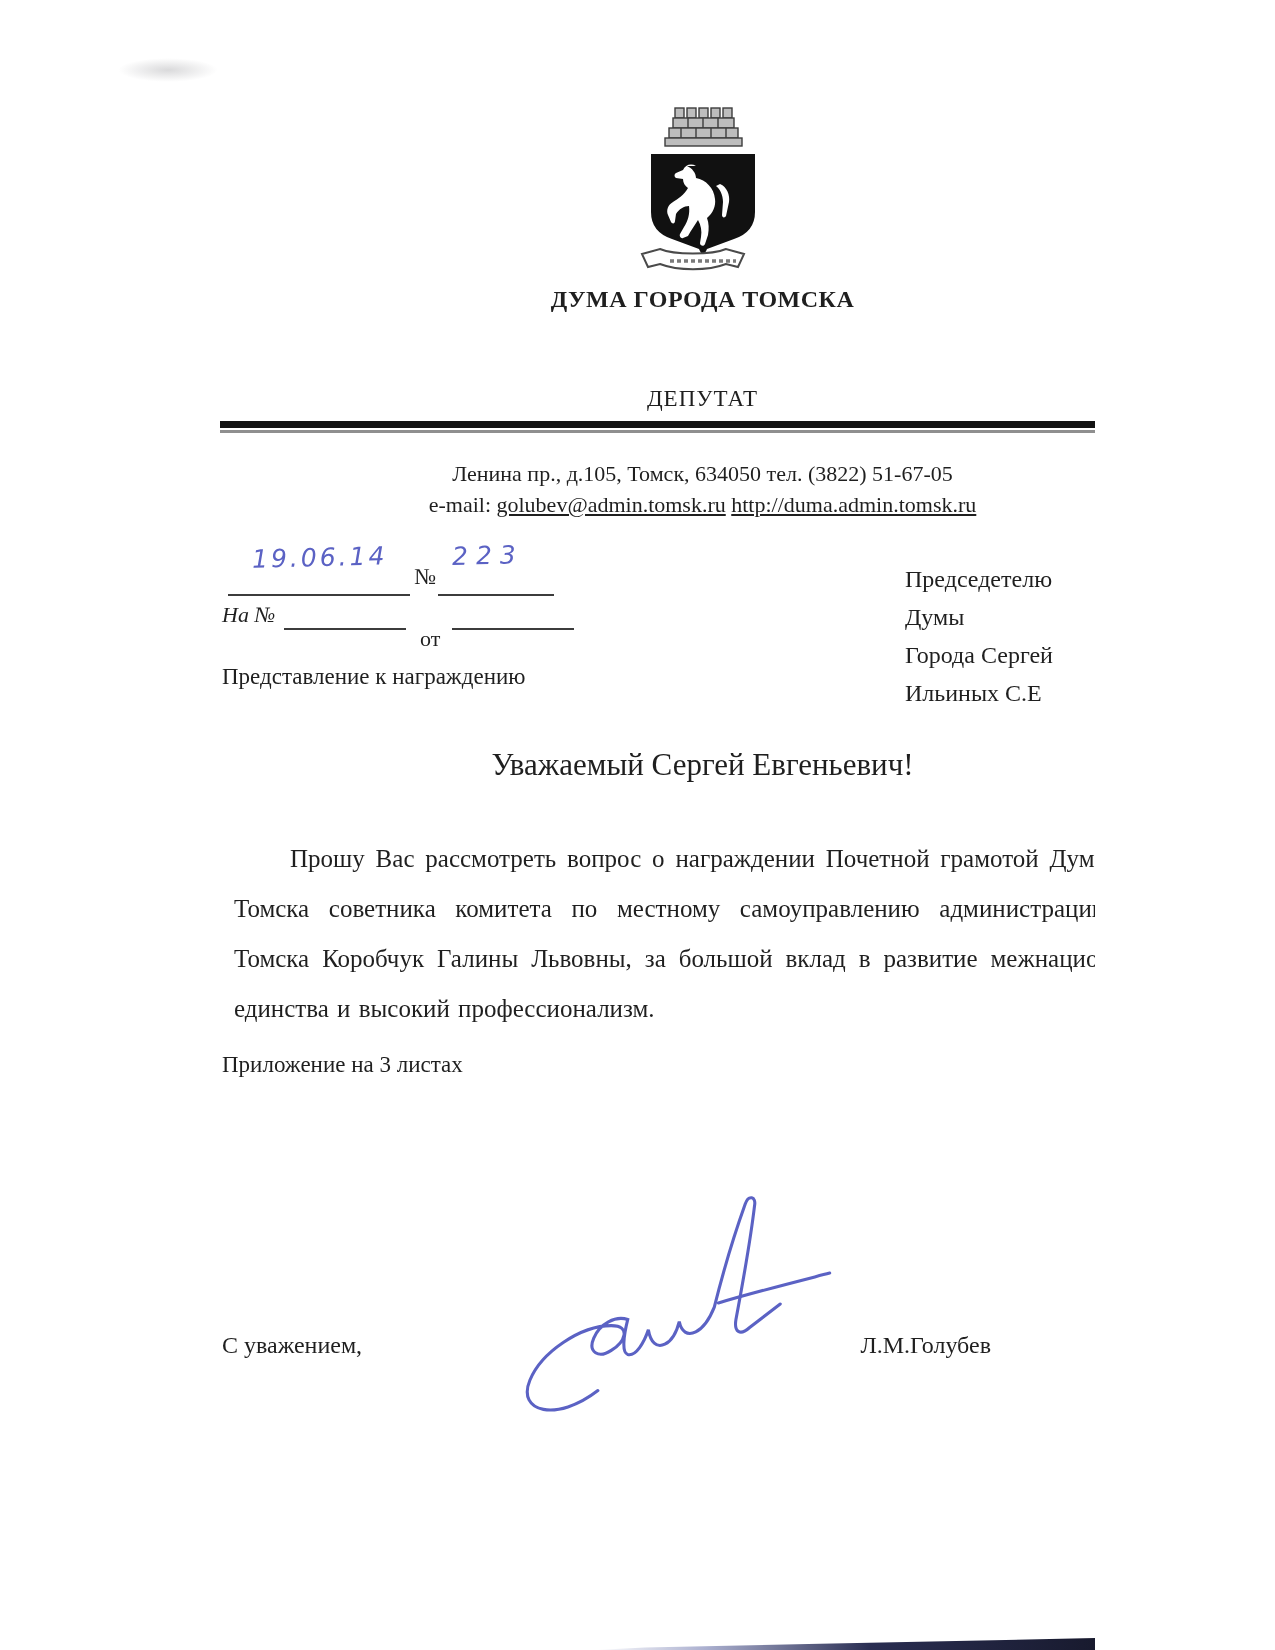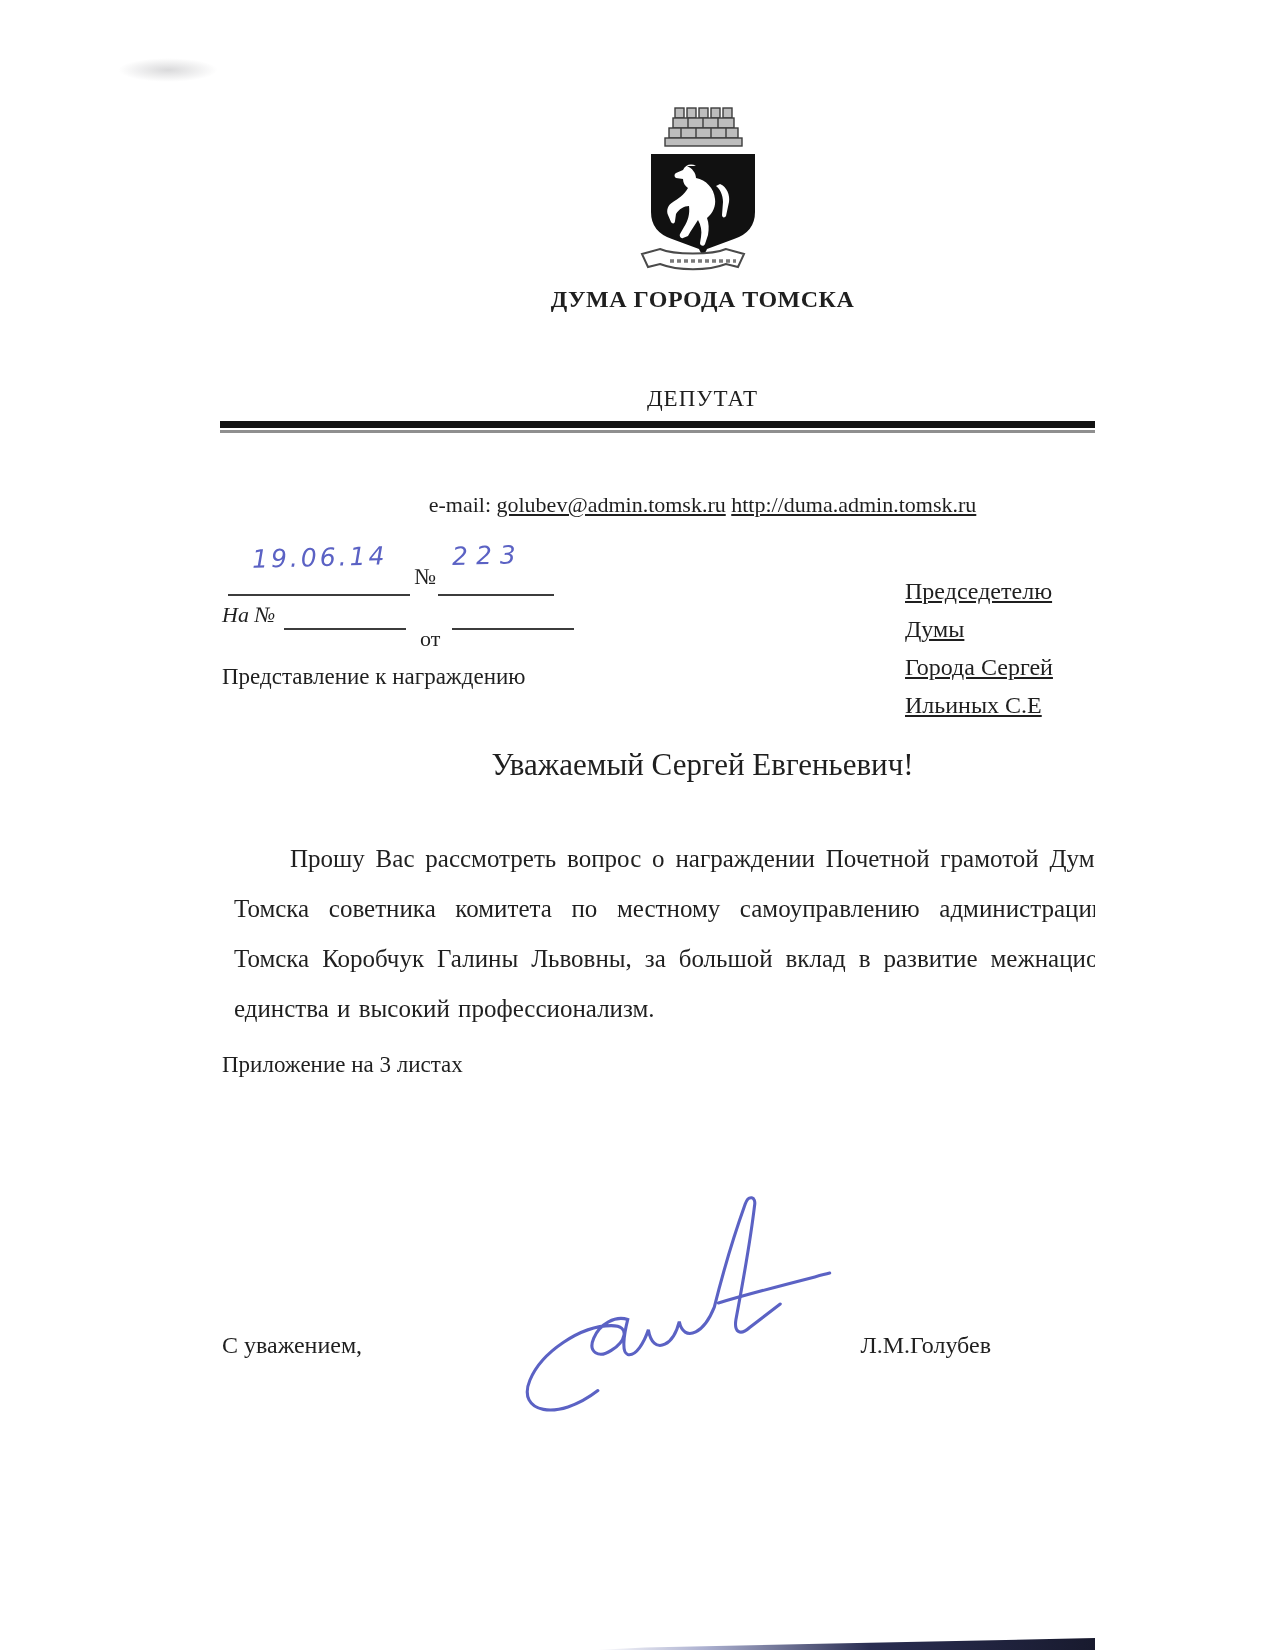--- a/index.html
+++ b/index.html
@@ -44,21 +44,21 @@
   .ul-date { left:228px; top:594px; width:182px; }
   .ul-num  { left:438px; top:594px; width:116px; }
   .no-sign { left:414px; top:564px; font-size:23px; }
   .reply-na { left:222px; top:602px; font-size:22px;font-style:italic; }
   .bl1 { left:284px; top:628px; width:122px; }
   .reply-ot { left:420px; top:602px; font-size:22px;margin-top:24px; }
   .bl2 { left:452px; top:628px; width:122px; }
   .subject { left:222px; top:664px; font-size:23px; }
 
   
-  .recipient { left:905px; top:572px; font-size:24px; line-height:38px;text-decoration:underline; }
+  .recipient { left:905px; top:560px; font-size:24px; line-height:38px; }
 
   
   .salutation { top:747px; font-size:31px; }
   .bodytext { left:222px; top:822px; width:961px; font-size:25px; line-height:50px;
     text-align:justify; text-indent:56px; margin:12px; word-spacing:2px; }
   .attachment { left:222px; top:1052px; font-size:23px; }
 
   
   .signature { left:500px; top:1178px; width:340px; height:250px;
     color:var(--handwriting-blue,#5b62c4); }
@@ -127,20 +127,21 @@
   </div>
 
   <div class="abs centered org">ДУМА ГОРОДА ТОМСКА</div>
   <div class="abs centered position">ДЕПУТАТ</div>
 
   <div class="abs rule">
     <div class="rule-top"></div>
     <div class="rule-bottom"></div>
   </div>
 
+  <div class="abs centered address">Ленина пр., д.105, Томск, 634050 тел. (3822) 51-67-05</div>
   <div class="abs centered contact">
     <span class="plain">e-mail:</span>
     <a>golubev@admin.tomsk.ru</a>
     <a>http://duma.admin.tomsk.ru</a>
   </div>
 
   <span class="abs hand date-val">19.06.14</span>
   <div class="abs ul ul-date"></div>
   <span class="abs no-sign">№</span>
   <span class="abs hand num-val">223</span>

